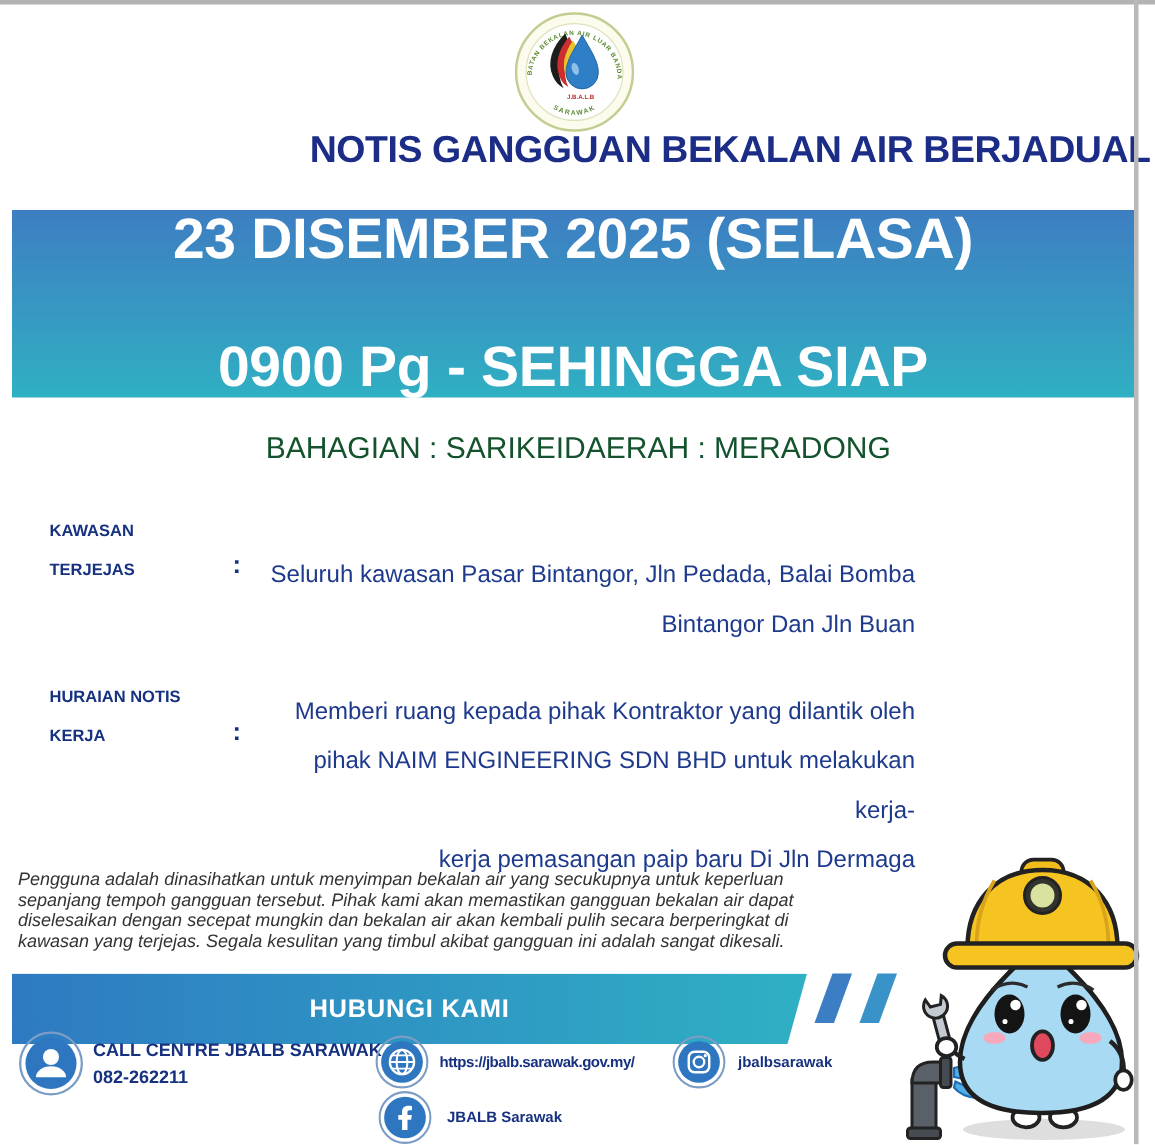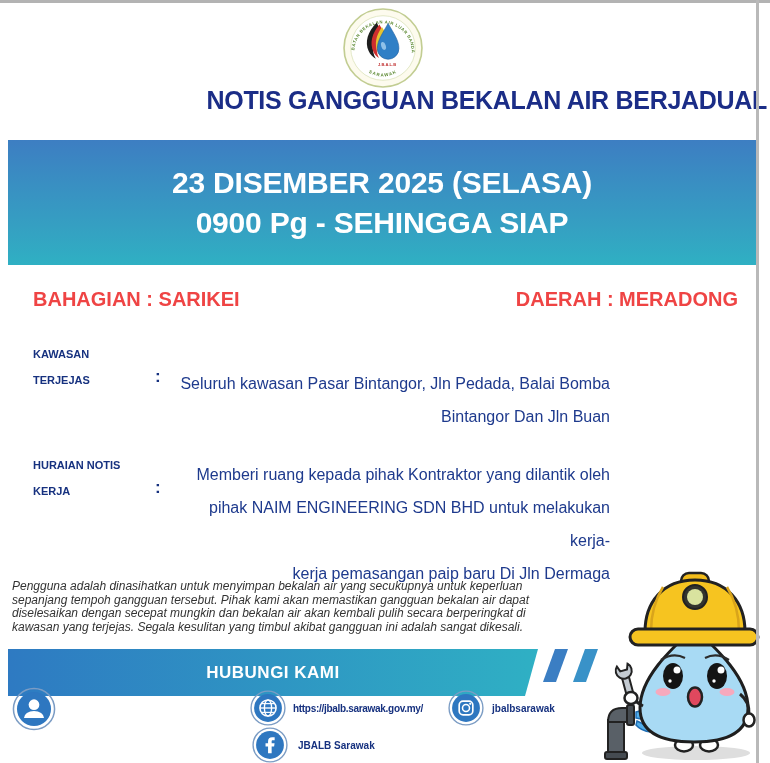--- a/index.html
+++ b/index.html
@@ -13,29 +13,29 @@
   .logo{position:absolute;left:342px;top:7px;width:82px;height:82px;}
 
   .title{
     position:absolute;left:0;top:86px;width:767px;margin:0;text-align:right;
     font-size:25px;font-weight:bold;color:#1b2d87;letter-spacing:-0.3px;
   }
 
   .date-banner{
     position:absolute;left:8px;top:140px;width:748px;height:125px;
     background:linear-gradient(180deg,#3d7ec2 0%,#35a0c2 70%,#2fb0c3 100%);
-    display:flex;flex-direction:column;align-items:center;justify-content:center;
-    color:#ffffff;font-weight:bold;font-size:30px;line-height:40px;letter-spacing:-0.2px;
+    display:flex;flex-direction:column;align-items:center;justify-content:space-between;
+    color:#ffffff;font-weight:bold;font-size:38px;line-height:40px;letter-spacing:-0.2px;
     text-align:center;
   }
 
   .region-row{
     position:absolute;left:33px;top:288px;width:705px;
-    display:flex;justify-content:space-between;
-    font-size:20px;font-weight:bold;color:#ef4444;
+    display:flex;justify-content:center;
+    font-size:20px;font-weight:normal;color:#14532d;
   }
 
   .detail{position:absolute;left:33px;display:flex;color:#16317f;}
   .detail-1{top:341px;}
   .detail-2{top:452px;}
   .d-label{width:122px;font-size:11px;font-weight:bold;line-height:26px;white-space:pre-line;}
   .d-colon{width:20px;font-size:17px;font-weight:bold;}
   .detail-1 .d-colon{padding-top:26px;}
   .detail-2 .d-colon{padding-top:26px;}
   .d-value{width:435px;font-size:16px;line-height:33px;white-space:pre-line;color:#1e3a8d;text-align:right;}
@@ -140,20 +140,24 @@
   <div class="stripe stripe-1"></div>
   <div class="stripe stripe-2"></div>
 
   <div class="contact-item ci-call">
     <svg width="44" height="44" viewBox="0 0 46 46">
       <circle cx="23" cy="23" r="21.5" fill="none" stroke="#7b9cc4" stroke-width="1.6"></circle>
       <circle cx="23" cy="23" r="17.8" fill="#2e77c0"></circle>
       <circle cx="23" cy="18.5" r="5.6" fill="#ffffff"></circle>
       <path d="M12.5 32.5 a 10.5 7.5 0 0 1 21 0 z" fill="#ffffff"></path>
     </svg>
+    <div class="txt">
+      <div>CALL CENTRE JBALB SARAWAK</div>
+      <div>082-262211</div>
+    </div>
   </div>
 
   <div class="contact-item ci-web">
     <svg width="36" height="36" viewBox="0 0 37 37">
       <circle cx="18.5" cy="18.5" r="17.4" fill="none" stroke="#7b9cc4" stroke-width="1.4"></circle>
       <circle cx="18.5" cy="18.5" r="14.3" fill="#2e77c0"></circle>
       <circle cx="18.5" cy="18.5" r="8.3" fill="none" stroke="#ffffff" stroke-width="1.6"></circle>
       <ellipse cx="18.5" cy="18.5" rx="3.7" ry="8.3" fill="none" stroke="#ffffff" stroke-width="1.4"></ellipse>
       <line x1="10.2" y1="18.5" x2="26.8" y2="18.5" stroke="#ffffff" stroke-width="1.4"></line>
       <line x1="11.6" y1="14" x2="25.4" y2="14" stroke="#ffffff" stroke-width="1.2"></line>

